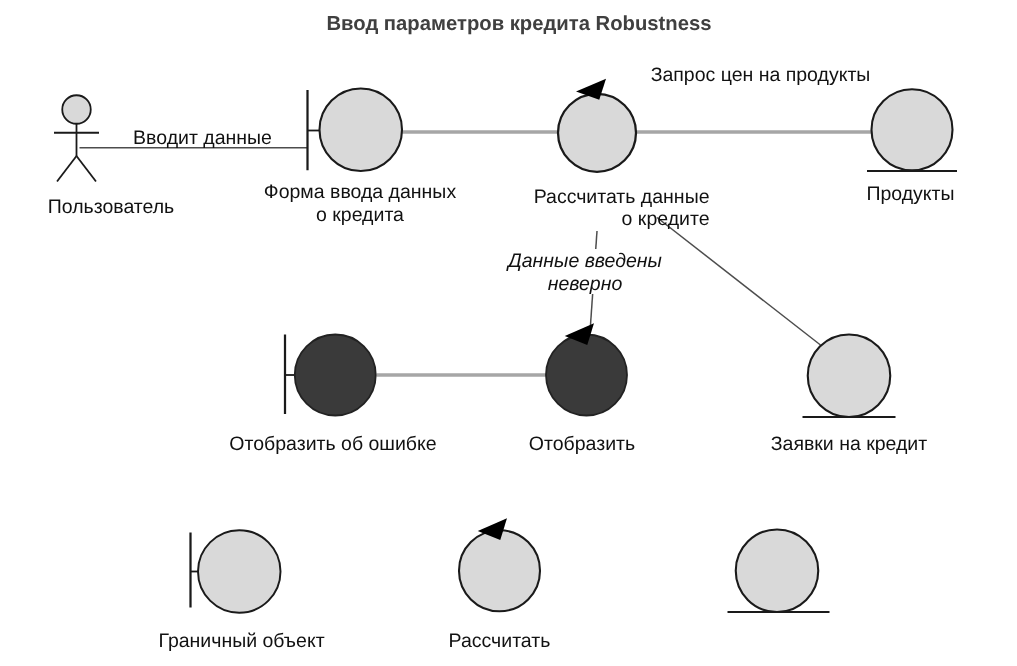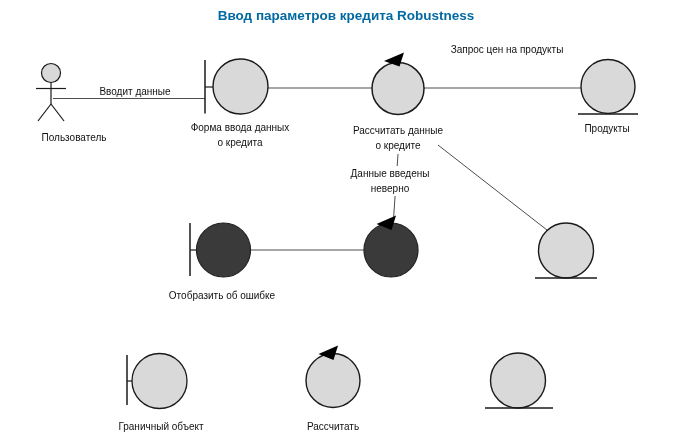--- a/index.html
+++ b/index.html
@@ -7,30 +7,30 @@
     position:relative;
     width:678px;height:444px;
     background:#fff;
     font-family:"Liberation Sans",sans-serif;
     overflow:hidden;
   }
   .canvas svg{position:absolute;left:0;top:0;}
   .lbl{
     position:absolute;
     text-align:center;
-    font-size:10px;
+    font-size:13px;
     line-height:15px;
     color:#111;
     white-space:pre-line;
   }
-  .lbl.bg{background:#fff;}
+  .lbl.bg{background:#fff;font-style:italic;}
   .title{
     font-weight:bold;
     font-size:13.5px;
-    color:#0369a1;
+    color:#404040;
   }
 </style>
 </head>
 <body>
 
 <div class="canvas">
 
   <svg width="678" height="444" viewBox="0 0 678 444">
 
     <line x1="53" y1="98.5" x2="205" y2="98.5" stroke="#4d4d4d" stroke-width="1"></line>
@@ -102,27 +102,29 @@
   <div class="lbl" style="left:417px;top:42px;width:180px;">Запрос цен на продукты</div>
 
   <div class="lbl bg" style="left:325px;top:166px;width:130px;">Данные введены
 неверно</div>
 
   <div class="lbl" style="left:0px;top:130px;width:92px;margin-left:28px;">Пользователь</div>
 
   <div class="lbl" style="left:160px;top:120px;width:160px;">Форма ввода данных
 о кредита</div>
 
-  <div class="lbl" style="left:323px;top:123px;width:150px;">Рассчитать данные
+  <div class="lbl" style="left:323px;top:123px;width:150px;text-align:right;">Рассчитать данные
 о кредите</div>
 
   <div class="lbl" style="left:557px;top:121px;width:100px;">Продукты</div>
 
   <div class="lbl" style="left:137px;top:288px;width:170px;">Отобразить об ошибке</div>
 
+  <div class="lbl" style="left:333px;top:288px;width:110px;">Отобразить</div>
 
+  <div class="lbl" style="left:496px;top:288px;width:140px;">Заявки на кредит</div>
 
   <div class="lbl" style="left:86px;top:419px;width:150px;">Граничный объект</div>
 
   <div class="lbl" style="left:278px;top:419px;width:110px;">Рассчитать</div>
 
 
 </div>
 
 </body></html>

